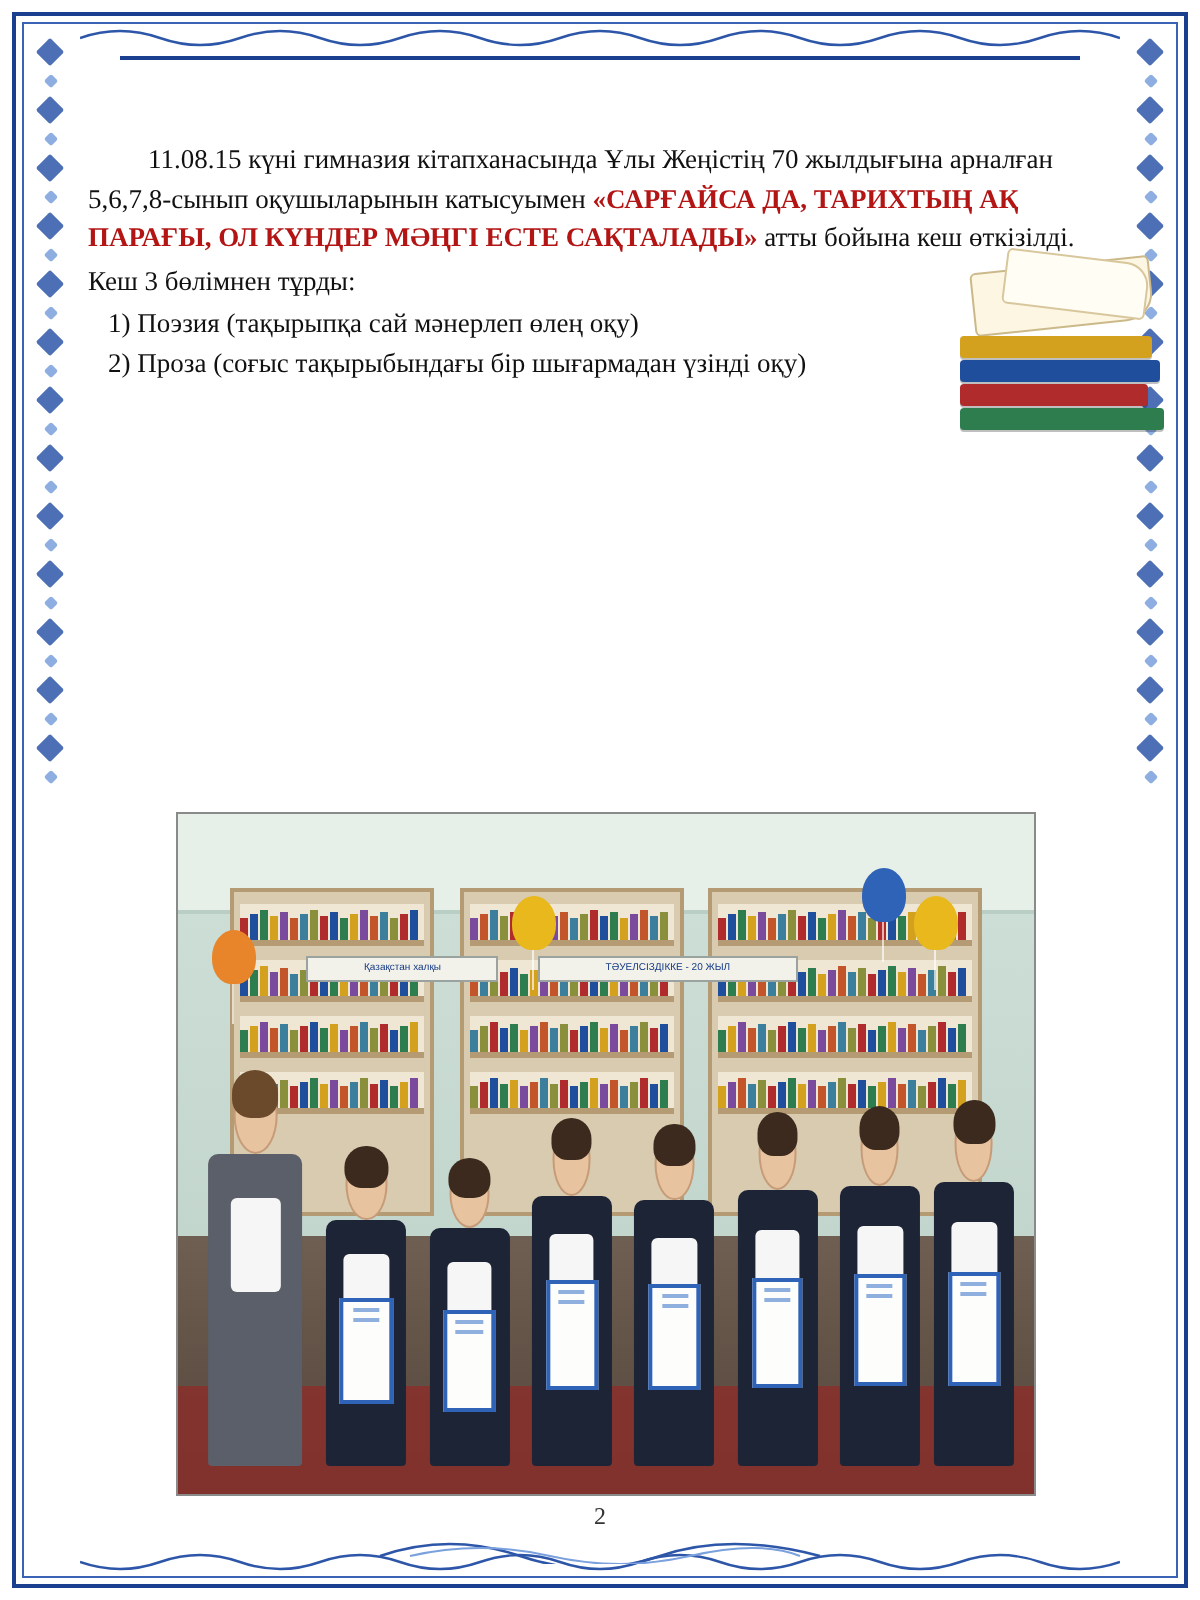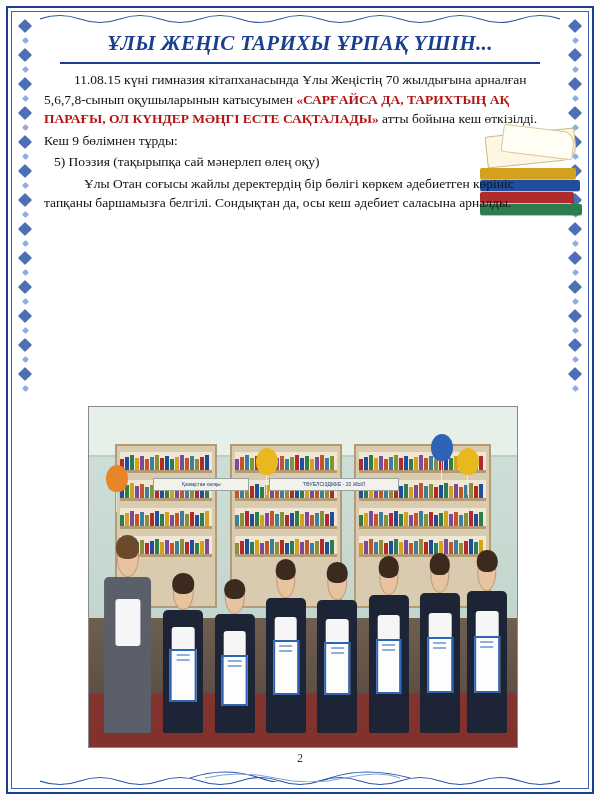--- a/index.html
+++ b/index.html
@@ -403,42 +403,41 @@
     </svg>
   </div>
 
   <div class="bottom-ornament">
     <svg width="520" height="14" viewBox="0 0 520 14">
       <path d="M0 7 Q 20 14 40 7 T 80 7 T 120 7 T 160 7 T 200 7 T 240 7 T 280 7 T 320 7 T 360 7 T 400 7 T 440 7 T 480 7 T 520 7" fill="none" stroke="#2d56a8" stroke-width="1.2"></path>
     </svg>
   </div>
 
   <div class="title-band">
-    <div class="doc-title">ҰЛЫ ЖЕҢІС ТАРИХЫ ҰРПАҚ ҮШІН...</div>
     <div class="title-rule"></div>
   </div>
 
   <div class="books-clip">
     <div class="pages"></div>
     <div class="pages2"></div>
     <div class="book" style="top:40px; width:96px; background:#d4a11e;"></div>
     <div class="book" style="top:52px; width:100px; background:#1f4f9c;"></div>
     <div class="book" style="top:64px; width:94px; background:#b02b2b;"></div>
     <div class="book" style="top:76px; width:102px; background:#2e7d4f;"></div>
   </div>
 
   <div class="content">
     <p class="para"><span class="indent"></span><span>11.08.15 күні гимназия кітапханасында Ұлы Жеңістің 70 жылдығына арналған 5,6,7,8-сынып оқушыларынын катысуымен </span><span class="hl">«САРҒАЙСА ДА, ТАРИХТЫҢ АҚ ПАРАҒЫ, ОЛ КҮНДЕР МӘҢГІ ЕСТЕ САҚТАЛАДЫ»</span><span> атты бойына кеш өткізілді.</span></p>
 
 
-    <p class="para"><span>Кеш 9 бөлімнен тұрды:</span></p>
-
-    <p class="list-line"><span class="bullet-indent"></span><span>5) Поэзия (тақырыпқа сай мәнерлеп өлең оқу)</span></p>
-
-    <p class="para" style="margin-top:2px;"><span class="indent" style="width:40px;"></span><span>Ұлы Отан соғысы жайлы деректердің бір бөлігі көркем әдебиетген көрініс тапқаны баршамызға белгілі. Сондықтан да, осы кеш әдебиет саласына арналды.</span></p>
+    <p class="para"><span>Кеш 3 бөлімнен тұрды:</span></p>
+
+    <p class="list-line"><span class="bullet-indent"></span><span>1) Поэзия (тақырыпқа сай мәнерлеп өлең оқу)</span></p>
+    <p class="list-line"><span class="bullet-indent"></span><span>2) Проза   (соғыс тақырыбындағы бір шығармадан үзінді оқу)</span></p>
+
 
   </div>
 
   <div class="photo-wrap">
     <div class="photo">
       <div class="ph-wall"></div>
       <div class="ph-wall-top"></div>
       <div class="ph-floor"></div>
       <div class="ph-carpet"></div>
 

